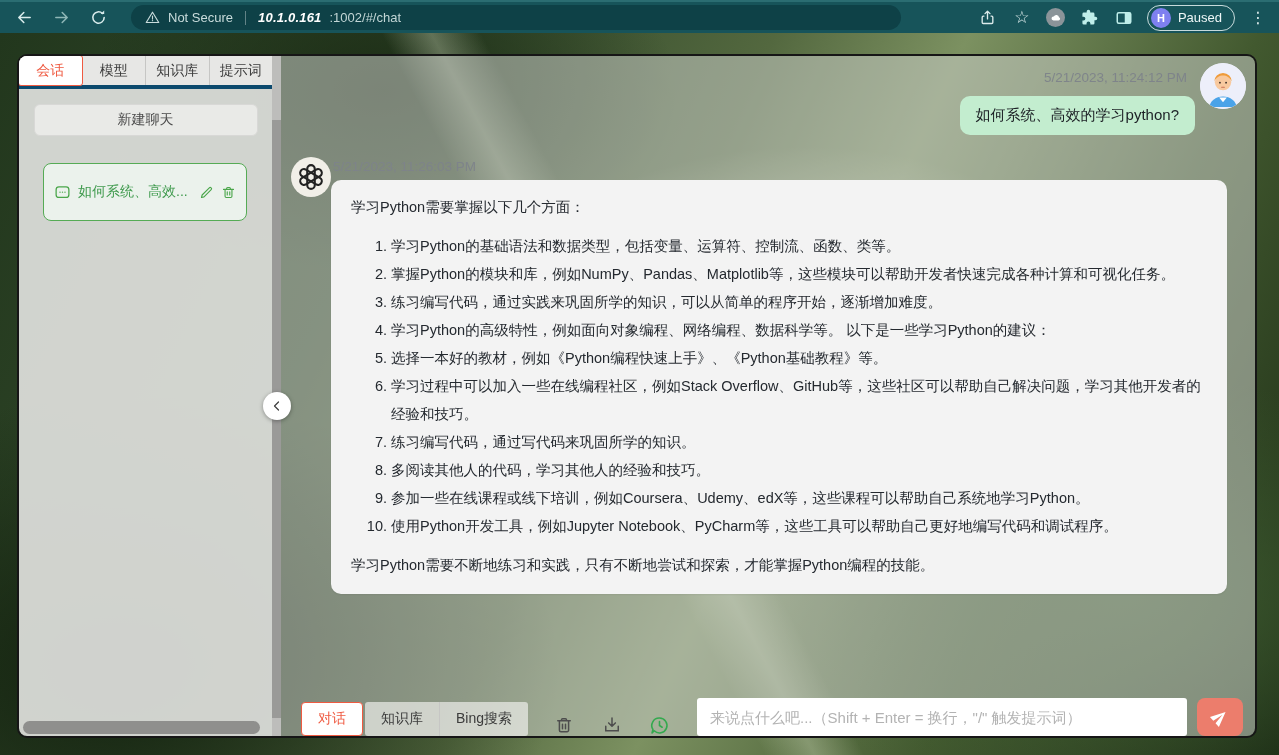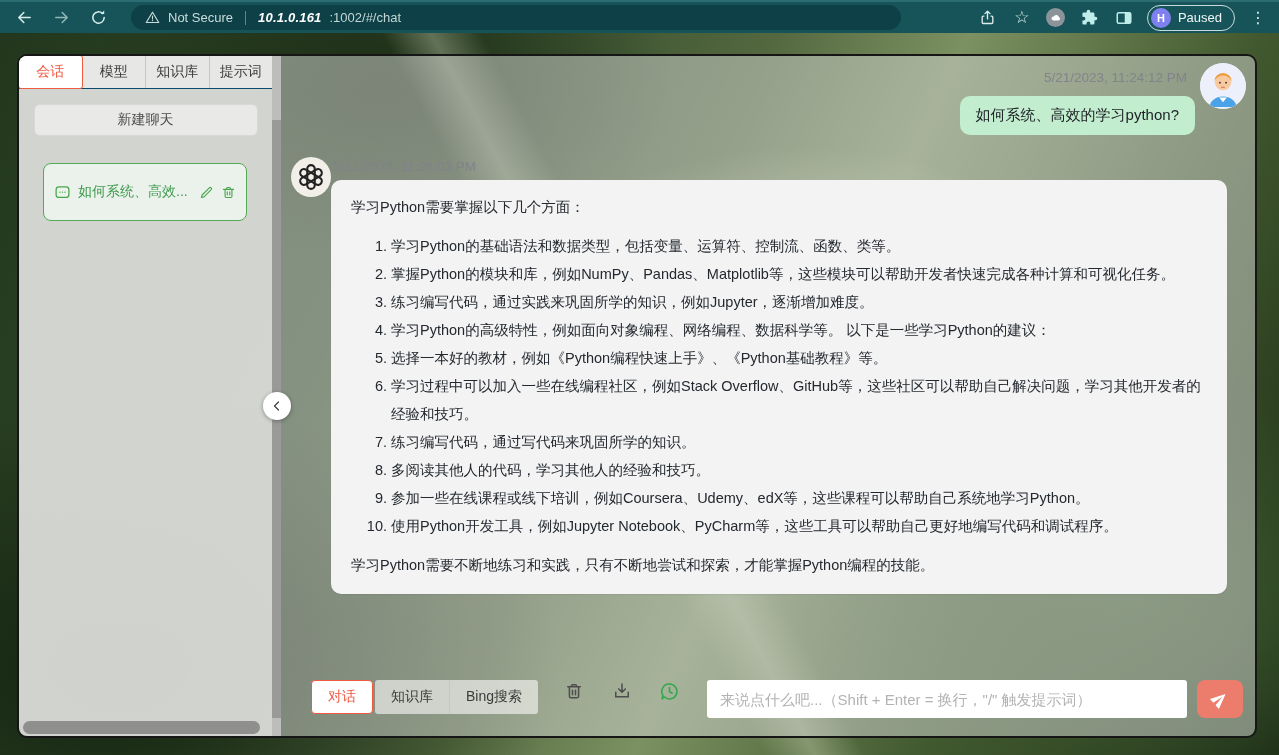--- a/index.html
+++ b/index.html
@@ -43,21 +43,21 @@
     background:linear-gradient(62deg, transparent 46%, rgba(215,225,195,0.35) 49%, transparent 52%); }
 
   
   .app { position:absolute; left:17px; top:21px; width:1240px; height:684px;
     border:2px solid #161616; border-radius:10px; overflow:hidden; display:flex; }
 
   
   .sidebar { width:253px; flex:0 0 auto; background:rgba(223,224,221,0.93);
     position:relative; display:flex; flex-direction:column; }
   .side-tabs { display:flex; height:33px; background:rgba(233,233,231,0.9);
-    border-bottom:1px solid #0c4a6e; flex:0 0 auto; }
+    border-bottom:4px solid #0c4a6e; flex:0 0 auto; }
   .side-tab { flex:1 1 0; display:flex; align-items:center; justify-content:center;
     font-size:14px; color:#3c3c3c; cursor:pointer; border-right:1px solid #c6c6c4; }
   .side-tab:last-child { border-right:none; }
   .side-tab.active { background:#ffffff; border:1px solid #ef5a41; border-radius:3px;
     color:#ef5a41; margin:-1px 0 -1px -1px; }
   .new-chat { margin:15px auto 0; width:224px; height:32px; display:flex; align-items:center;
     justify-content:center; background:rgba(243,243,241,0.7); border:1px solid #d8d8d6;
     border-radius:6px; font-size:14px; color:#4c4c4c; cursor:pointer; }
   .chat-item { margin:27px 0 0 24px; width:204px; height:58px; border:1px solid #55ab55;
     border-radius:8px; background:rgba(240,249,241,0.82); display:flex; align-items:center;
@@ -93,22 +93,22 @@
   .ai-col { flex:1 1 auto; margin-left:0; margin-right:22px; }
   .ai-col .msg-time { margin:2px 0 6px 2px; }
   .ai-bubble { background:#f3f3f3; padding:14px 20px 16px; box-shadow:0 1px 2px rgba(0,0,0,0.06); }
   .ai-bubble p { font-size:14.5px; line-height:26px; color:#24292f; }
   .ai-bubble p.intro { margin-bottom:12px; }
   .ai-bubble p.outro { margin-top:12px; }
   .ai-bubble ol { margin:0 0 0 0; padding-left:40px; }
   .ai-bubble li { font-size:14.5px; line-height:28px; color:#24292f; }
 
   
-  .main-toolbar { position:absolute; left:18px; right:0; bottom:0; height:56px;
-    display:flex; align-items:flex-start; padding:0 12px; }
+  .main-toolbar { position:absolute; left:8px; right:0; bottom:0; height:56px;
+    display:flex; align-items:flex-end; padding:0 12px; }
   .tool-tabs { display:flex; align-items:center; flex:0 0 auto; }
   .tool-tab { height:34px; display:flex; align-items:center; padding:0 16px; font-size:14px;
     color:#3c3c3c; background:rgba(240,240,238,0.68); cursor:pointer; }
   .tool-tab.active { background:#ffffff; border:1px solid #ef5a41; border-radius:4px;
     color:#ef5a41; }
   .tool-tab.mid { border-radius:3px 0 0 3px; margin-left:2px; }
   .tool-tab.end { border-left:1px solid #c6c6c4; border-radius:0 3px 3px 0; }
   .tool-icon { width:22px; height:22px; display:flex; align-items:center; justify-content:center;
     cursor:pointer; flex:0 0 auto; }
   .tool-icon.trash { margin-left:25px; }
@@ -270,21 +270,21 @@
               </g>
             </svg>
           </div>
           <div class="ai-col">
             <div class="msg-time">5/21/2023, 11:26:03 PM</div>
             <div class="bubble ai-bubble">
               <p class="intro">学习Python需要掌握以下几个方面：</p>
               <ol>
                 <li>学习Python的基础语法和数据类型，包括变量、运算符、控制流、函数、类等。</li>
                 <li>掌握Python的模块和库，例如NumPy、Pandas、Matplotlib等，这些模块可以帮助开发者快速完成各种计算和可视化任务。</li>
-                <li>练习编写代码，通过实践来巩固所学的知识，例如Jupyter，逐渐增加难度。</li>
+                <li>练习编写代码，通过实践来巩固所学的知识，可以从简单的程序开始，逐渐增加难度。</li>
                 <li>学习Python的高级特性，例如面向对象编程、网络编程、数据科学等。 以下是一些学习Python的建议：</li>
                 <li>选择一本好的教材，例如《Python编程快速上手》、《Python基础教程》等。</li>
                 <li>学习过程中可以加入一些在线编程社区，例如Stack Overflow、GitHub等，这些社区可以帮助自己解决问题，学习其他开发者的经验和技巧。</li>
                 <li>练习编写代码，通过写代码来巩固所学的知识。</li>
                 <li>多阅读其他人的代码，学习其他人的经验和技巧。</li>
                 <li>参加一些在线课程或线下培训，例如Coursera、Udemy、edX等，这些课程可以帮助自己系统地学习Python。</li>
                 <li>使用Python开发工具，例如Jupyter Notebook、PyCharm等，这些工具可以帮助自己更好地编写代码和调试程序。</li>
               </ol>
               <p class="outro">学习Python需要不断地练习和实践，只有不断地尝试和探索，才能掌握Python编程的技能。</p>
             </div>

